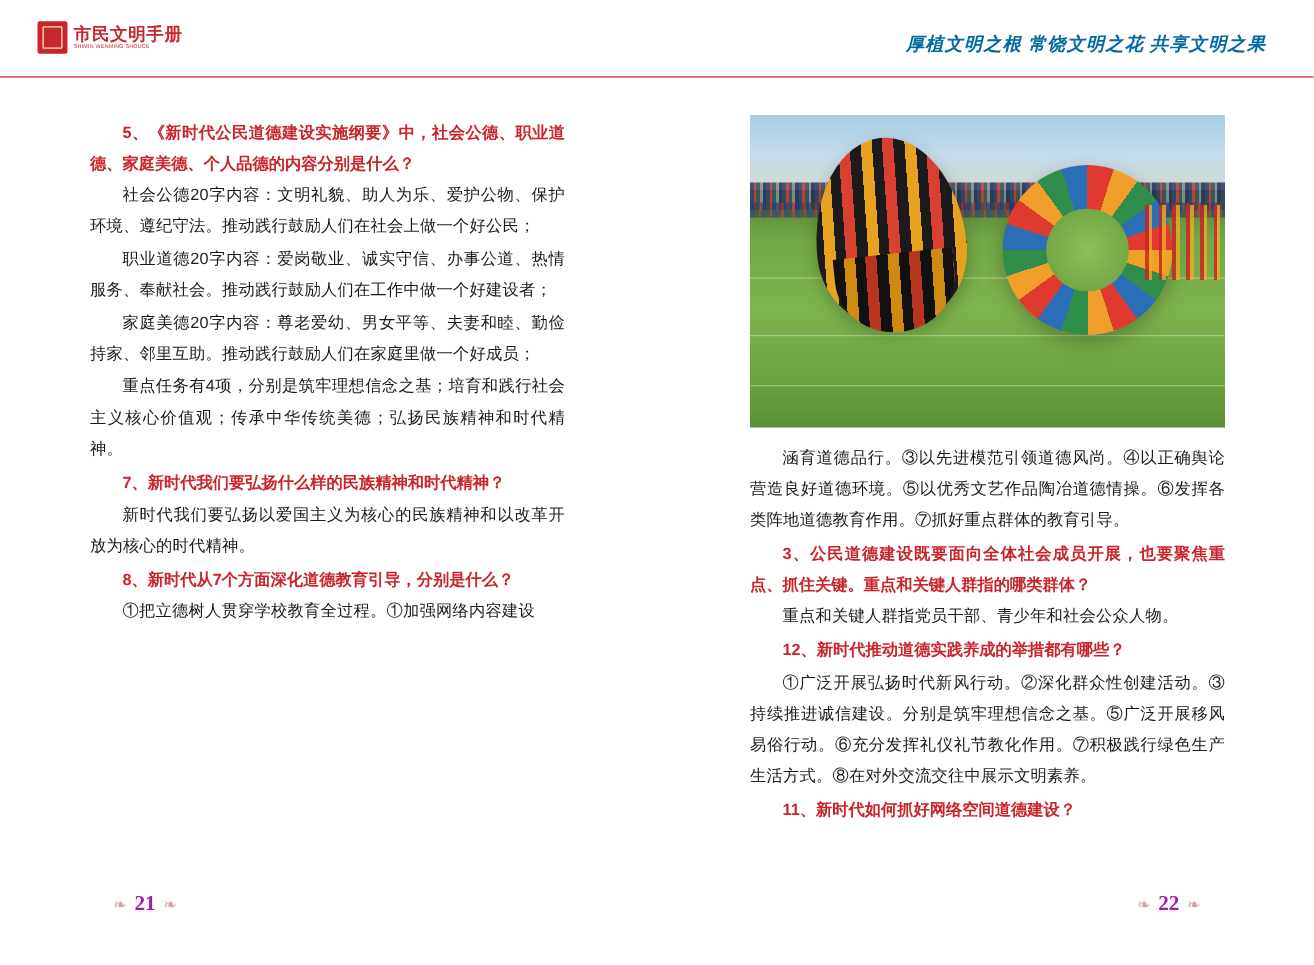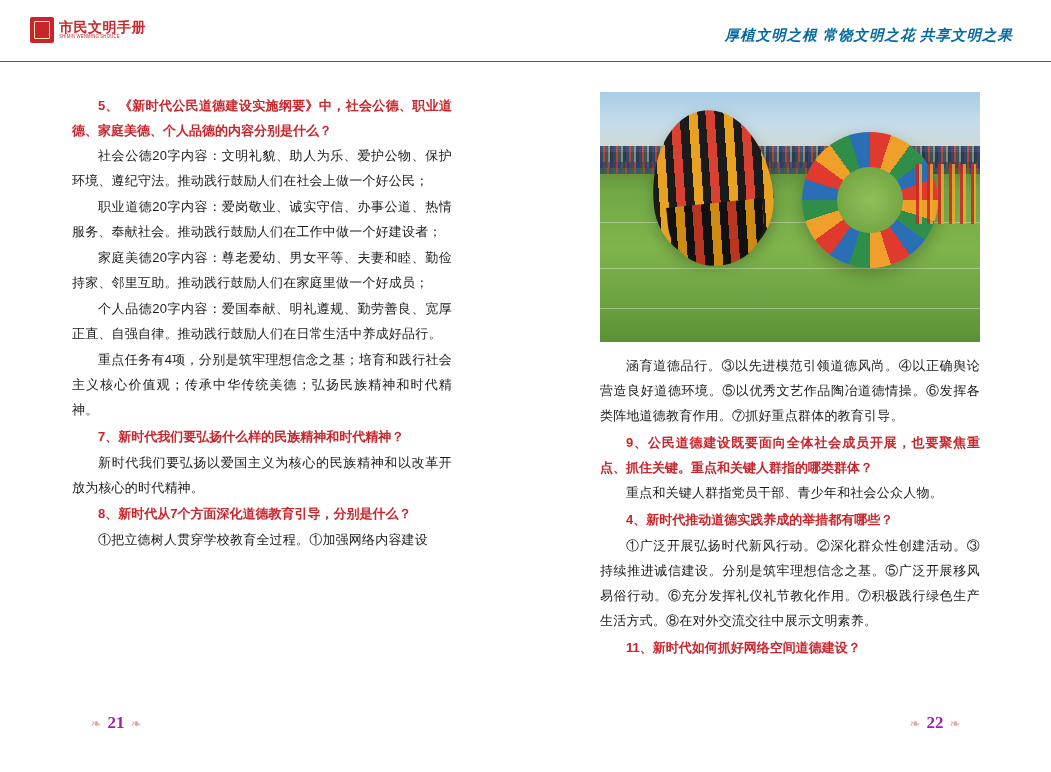--- a/index.html
+++ b/index.html
@@ -261,44 +261,43 @@
       </div>
     </div>
     <div class="header-slogan">厚植文明之根  常饶文明之花  共享文明之果</div>
   </div>
 
   <div class="col col-left">
     <p class="q">5、《新时代公民道德建设实施纲要》中，社会公德、职业道德、家庭美德、个人品德的内容分别是什么？</p>
     <p class="a">社会公德20字内容：文明礼貌、助人为乐、爱护公物、保护环境、遵纪守法。推动践行鼓励人们在社会上做一个好公民；</p>
     <p class="a">职业道德20字内容：爱岗敬业、诚实守信、办事公道、热情服务、奉献社会。推动践行鼓励人们在工作中做一个好建设者；</p>
     <p class="a">家庭美德20字内容：尊老爱幼、男女平等、夫妻和睦、勤俭持家、邻里互助。推动践行鼓励人们在家庭里做一个好成员；</p>
-    <p class="a">个人品德20字内容：爱国奉献、明礼遵规、勤劳善良、宽厚正直、自强自律。推动践行鼓励人们在日常生活中养成好品行。</p>
     <p class="a">重点任务有4项，分别是筑牢理想信念之基；培育和践行社会主义核心价值观；传承中华传统美德；弘扬民族精神和时代精神。</p>
     <p class="q">7、新时代我们要弘扬什么样的民族精神和时代精神？</p>
     <p class="a">新时代我们要弘扬以爱国主义为核心的民族精神和以改革开放为核心的时代精神。</p>
     <p class="q">8、新时代从7个方面深化道德教育引导，分别是什么？</p>
     <p class="a">①把立德树人贯穿学校教育全过程。①加强网络内容建设</p>
   </div>
 
   <div class="col col-right">
     <div class="photo">
       <div class="sky-hills"></div>
       <div class="crowd"></div>
       <div class="crowd2"></div>
       <div class="field-line" style="top:130px"></div>
       <div class="field-line" style="top:176px"></div>
       <div class="field-line" style="top:216px"></div>
       <div class="kite-stripe"></div>
       <div class="kite-ring"></div>
       <div class="flagpoles"></div>
     </div>
     <p class="a">涵育道德品行。③以先进模范引领道德风尚。④以正确舆论营造良好道德环境。⑤以优秀文艺作品陶冶道德情操。⑥发挥各类阵地道德教育作用。⑦抓好重点群体的教育引导。</p>
-    <p class="q">9、公民道德建设既要面向全体社会成员开展，也要聚焦重点、抓住关键。重点和关键人群指的哪类群体？</p>
+    <p class="q">3、公民道德建设既要面向全体社会成员开展，也要聚焦重点、抓住关键。重点和关键人群指的哪类群体？</p>
     <p class="a">重点和关键人群指党员干部、青少年和社会公众人物。</p>
-    <p class="q">4、新时代推动道德实践养成的举措都有哪些？</p>
+    <p class="q">12、新时代推动道德实践养成的举措都有哪些？</p>
     <p class="a">①广泛开展弘扬时代新风行动。②深化群众性创建活动。③持续推进诚信建设。分别是筑牢理想信念之基。⑤广泛开展移风易俗行动。⑥充分发挥礼仪礼节教化作用。⑦积极践行绿色生产生活方式。⑧在对外交流交往中展示文明素养。</p>
     <p class="q">11、新时代如何抓好网络空间道德建设？</p>
   </div>
 
   <div class="pagenum pagenum-left">
     <span class="pn-orn">❧</span>
     <span class="pn-text">21</span>
     <span class="pn-orn">❧</span>
   </div>
   <div class="pagenum pagenum-right">

